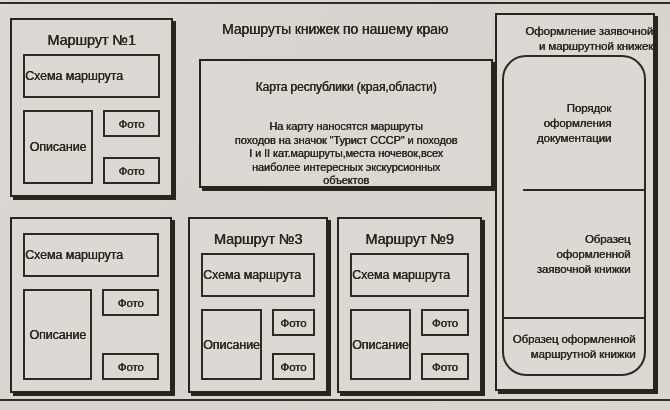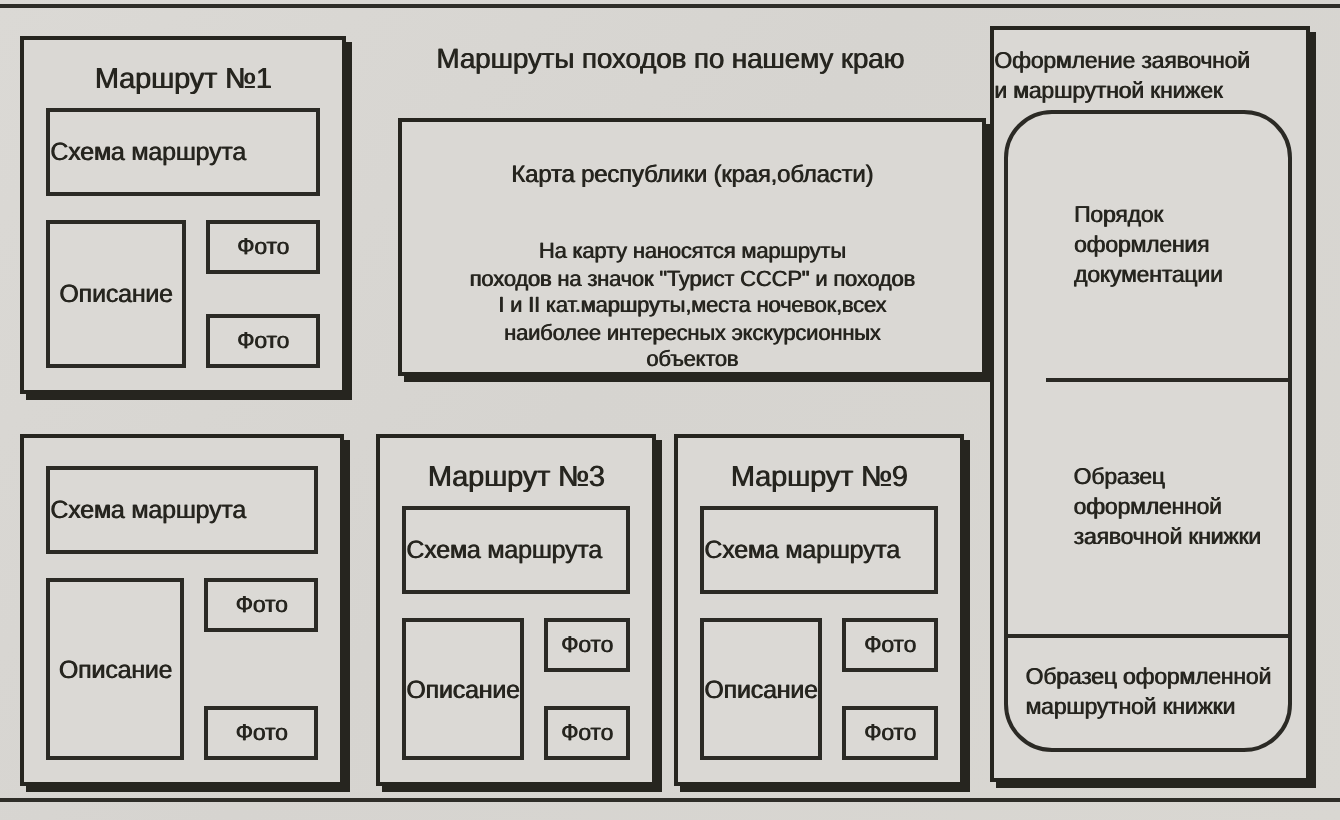--- a/index.html
+++ b/index.html
@@ -68,21 +68,21 @@
   .map-panel { text-align: center; padding-top: 19px; margin-left: 11px; }
   .map-title { font-size: 12px; }
   .map-desc {
     margin-top: 26px;
     font-size: 11px;
     line-height: 13.5px;
     white-space: pre-line;
   }
 
   
-  .docs-panel { text-align: left; padding-top: 9px; }
+  .docs-panel { text-align: right; padding-top: 9px; }
   .docs-title { font-size: 11.5px; line-height: 14.5px; white-space: pre-line; }
   .docs-inner {
     position: absolute;
     left: 5px; right: 7px; top: 40px; bottom: 13px;
     display: flex; flex-direction: column; border-radius: 24px;
   }
   .docs-section {
     display: flex; align-items: center; justify-content: center;
     font-size: 11.5px; line-height: 15px;
     white-space: pre-line;
@@ -93,21 +93,21 @@
   .docs-section-3 { flex: 1; }
 </style>
 </head>
 <body>
 
 <div class="page">
 
   <div class="rule" style="top:2px"></div>
   <div class="rule" style="top:399px"></div>
 
-  <div class="page-title">Маршруты походов по нашему краю</div>
+  <div class="page-title">Маршруты книжек по нашему краю</div>
 
   <div class="panel route-card" style="left:10px; top:18px; width:163px; height:179px">
     <div class="route-title">Маршрут №1</div>
     <div class="inner-box schema-box">
       <span>Схема маршрута</span>
     </div>
     <div class="route-bottom">
       <div class="inner-box desc-box">
         <span>Описание</span>
       </div>

